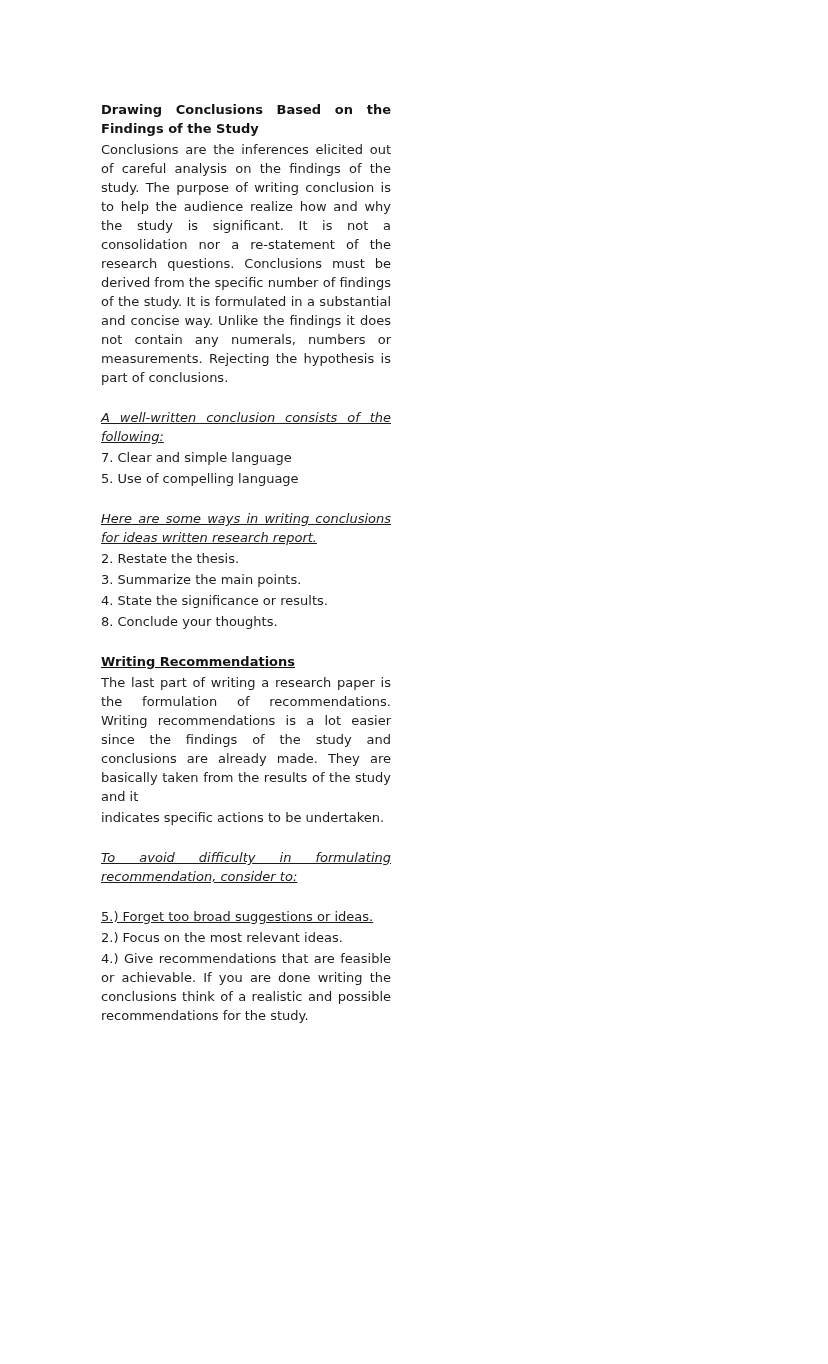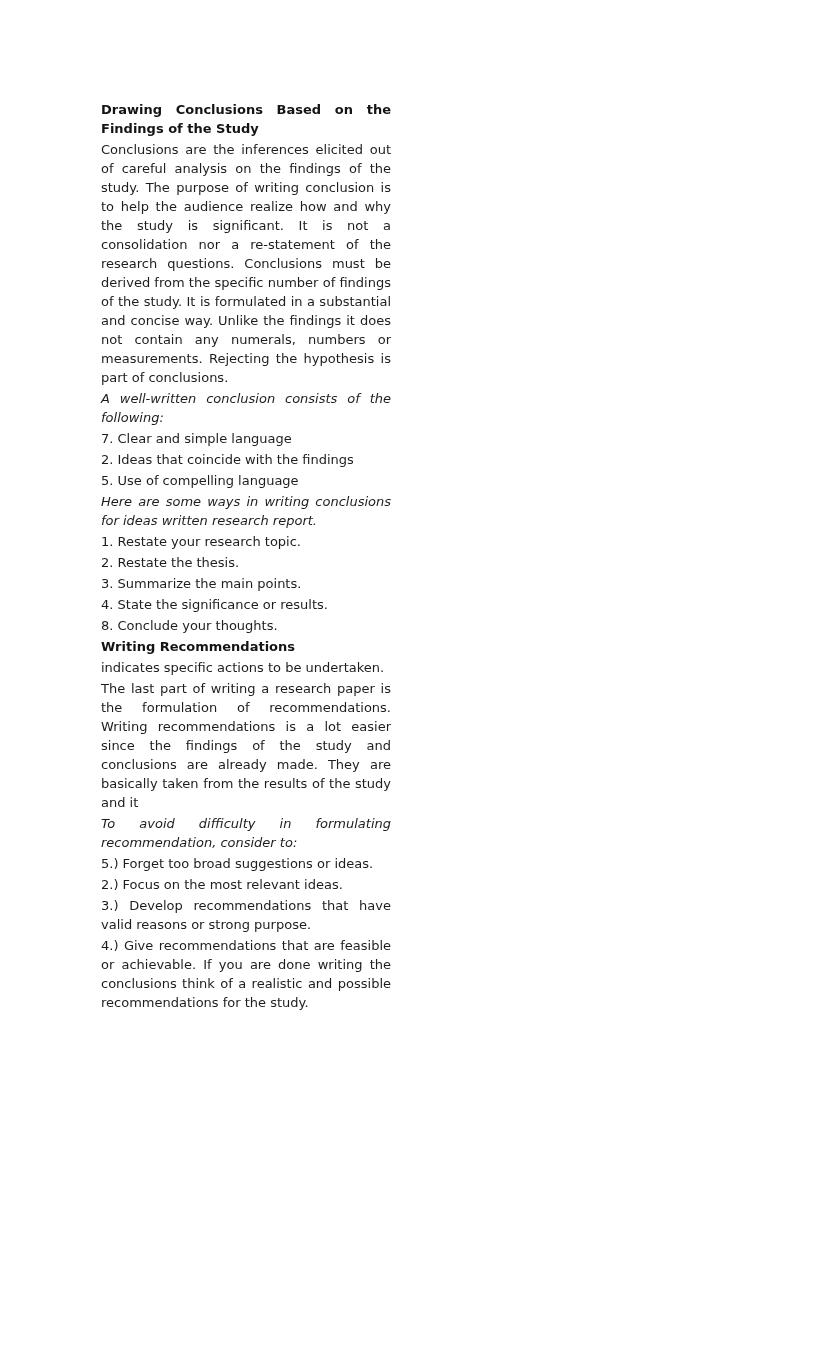--- a/index.html
+++ b/index.html
@@ -27,50 +27,49 @@
     text-align: justify;
   }
   .heading {
     font-weight: bold;
     color: #141414;
   }
   .italic {
     font-style: italic;
   }
   .gap-above {
+    margin-top: 19px;
+    text-decoration: underline;
   }
   .list-item {
     text-align: justify;
   }
 </style>
 </head>
 <body>
 
 <div class="page">
   <div class="column">
 
     <div class="heading">Drawing Conclusions Based on the Findings of the Study</div>
     <div class="paragraph">Conclusions are the inferences elicited out of careful analysis on the findings of the study. The purpose of writing conclusion is to help the audience realize how and why the study is significant. It is not a consolidation nor a re-statement of the research questions. Conclusions must be derived from the specific number of findings of the study. It is formulated in a substantial and concise way. Unlike the findings it does not contain any numerals, numbers or measurements. Rejecting the hypothesis is part of conclusions.</div>
 
     <div class="italic gap-above">A well-written conclusion consists of the following:</div>
     <div class="list-item">7. Clear and simple language</div>
-    <div class="list-item">2. Ideas that coincide with the findings</div>
     <div class="list-item">5. Use of compelling language</div>
 
     <div class="italic gap-above">Here are some ways in writing conclusions for ideas written research report.</div>
-    <div class="list-item">1. Restate your research topic.</div>
     <div class="list-item">2. Restate the thesis.</div>
     <div class="list-item">3. Summarize the main points.</div>
     <div class="list-item">4. State the significance or results.</div>
     <div class="list-item">8. Conclude your thoughts.</div>
 
     <div class="heading gap-above">Writing Recommendations</div>
+    <div class="paragraph">The last part of writing a research paper is the formulation of recommendations. Writing recommendations is a lot easier since the findings of the study and conclusions are already made. They are basically taken from the results of the study and it</div>
     <div class="paragraph">indicates specific actions to be undertaken.</div>
-    <div class="paragraph">The last part of writing a research paper is the formulation of recommendations. Writing recommendations is a lot easier since the findings of the study and conclusions are already made. They are basically taken from the results of the study and it</div>
 
     <div class="italic gap-above">To avoid difficulty in formulating recommendation, consider to:</div>
     <div class="list-item gap-above">5.) Forget too broad suggestions or ideas.</div>
     <div class="list-item">2.) Focus on the most relevant ideas.</div>
-    <div class="list-item">3.) Develop recommendations that have valid reasons or strong purpose.</div>
     <div class="list-item">4.) Give recommendations that are feasible or achievable. If you are done writing the conclusions think of a realistic and possible recommendations for the study.</div>
 
   </div>
 </div>
 
 </body></html>

